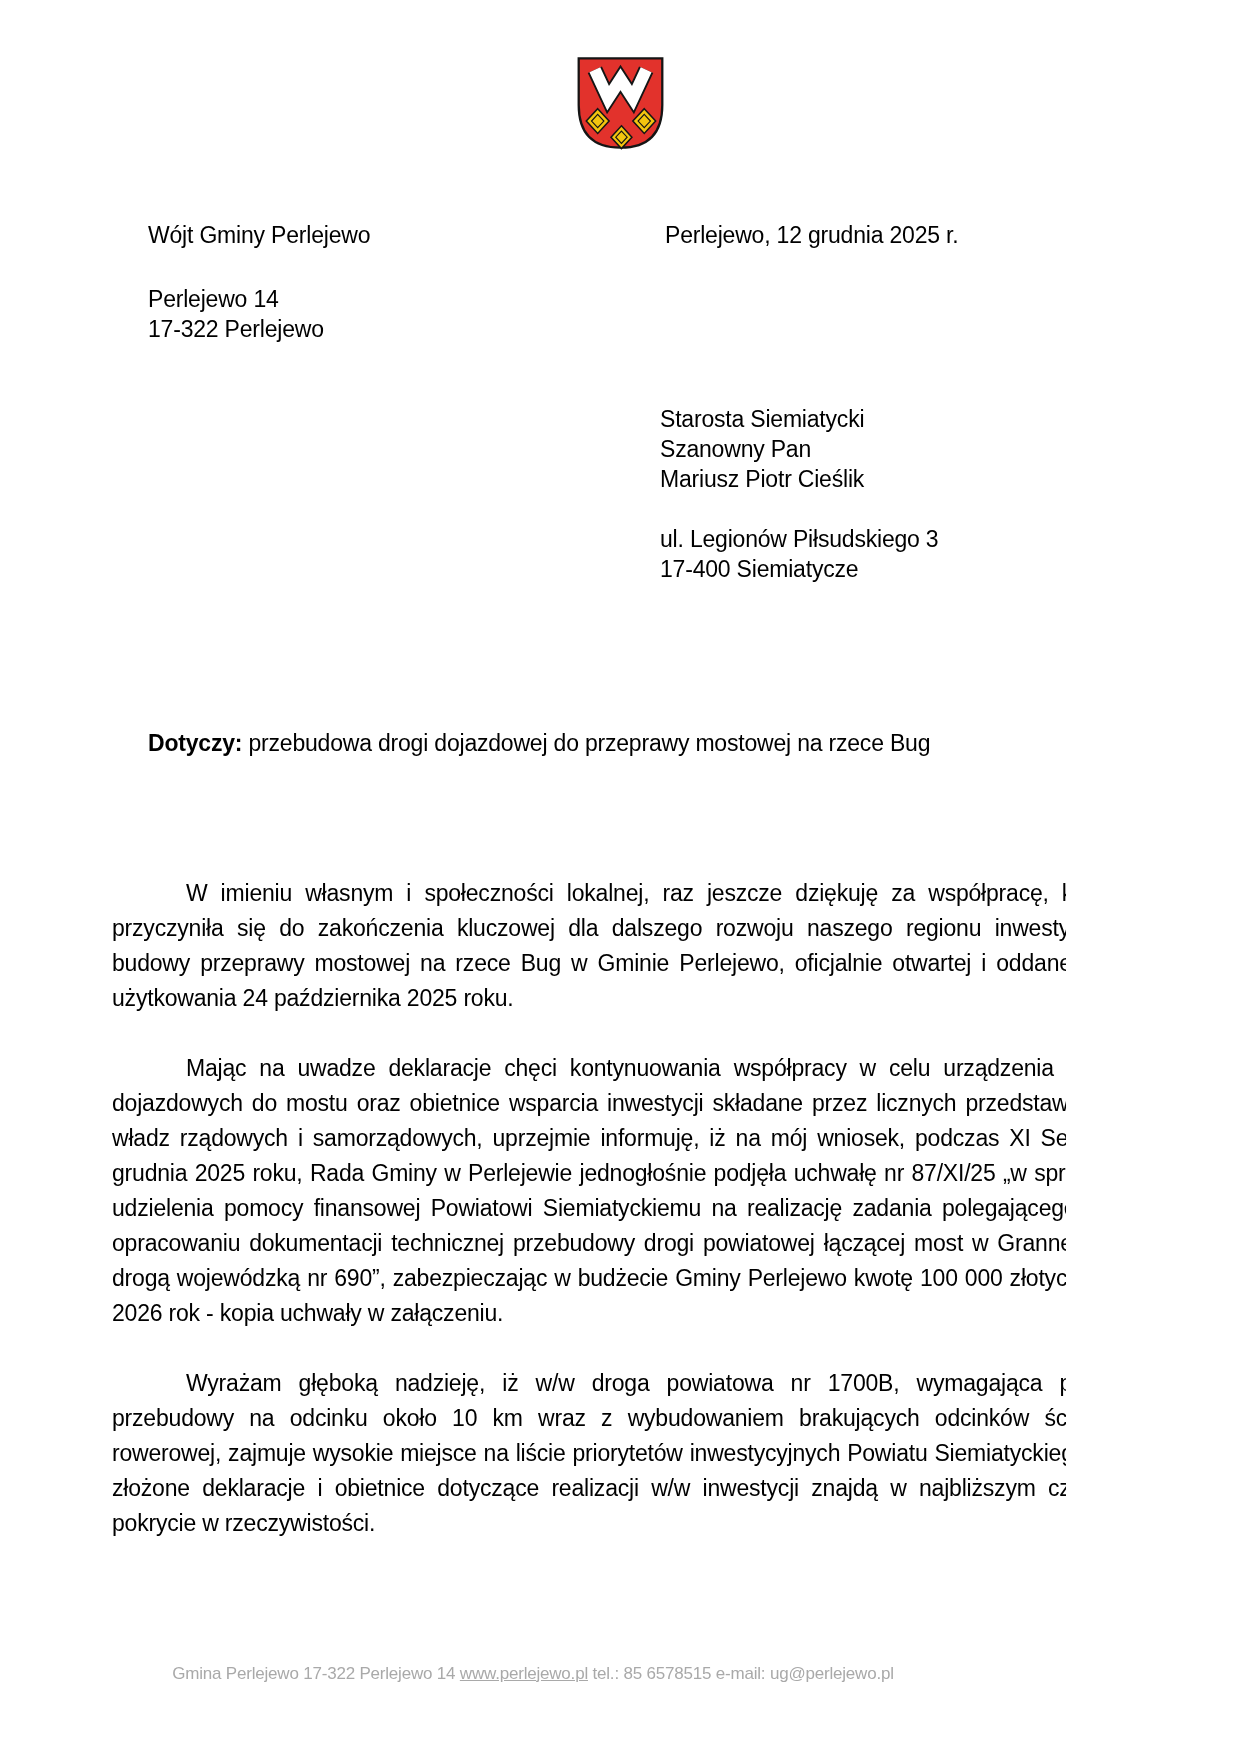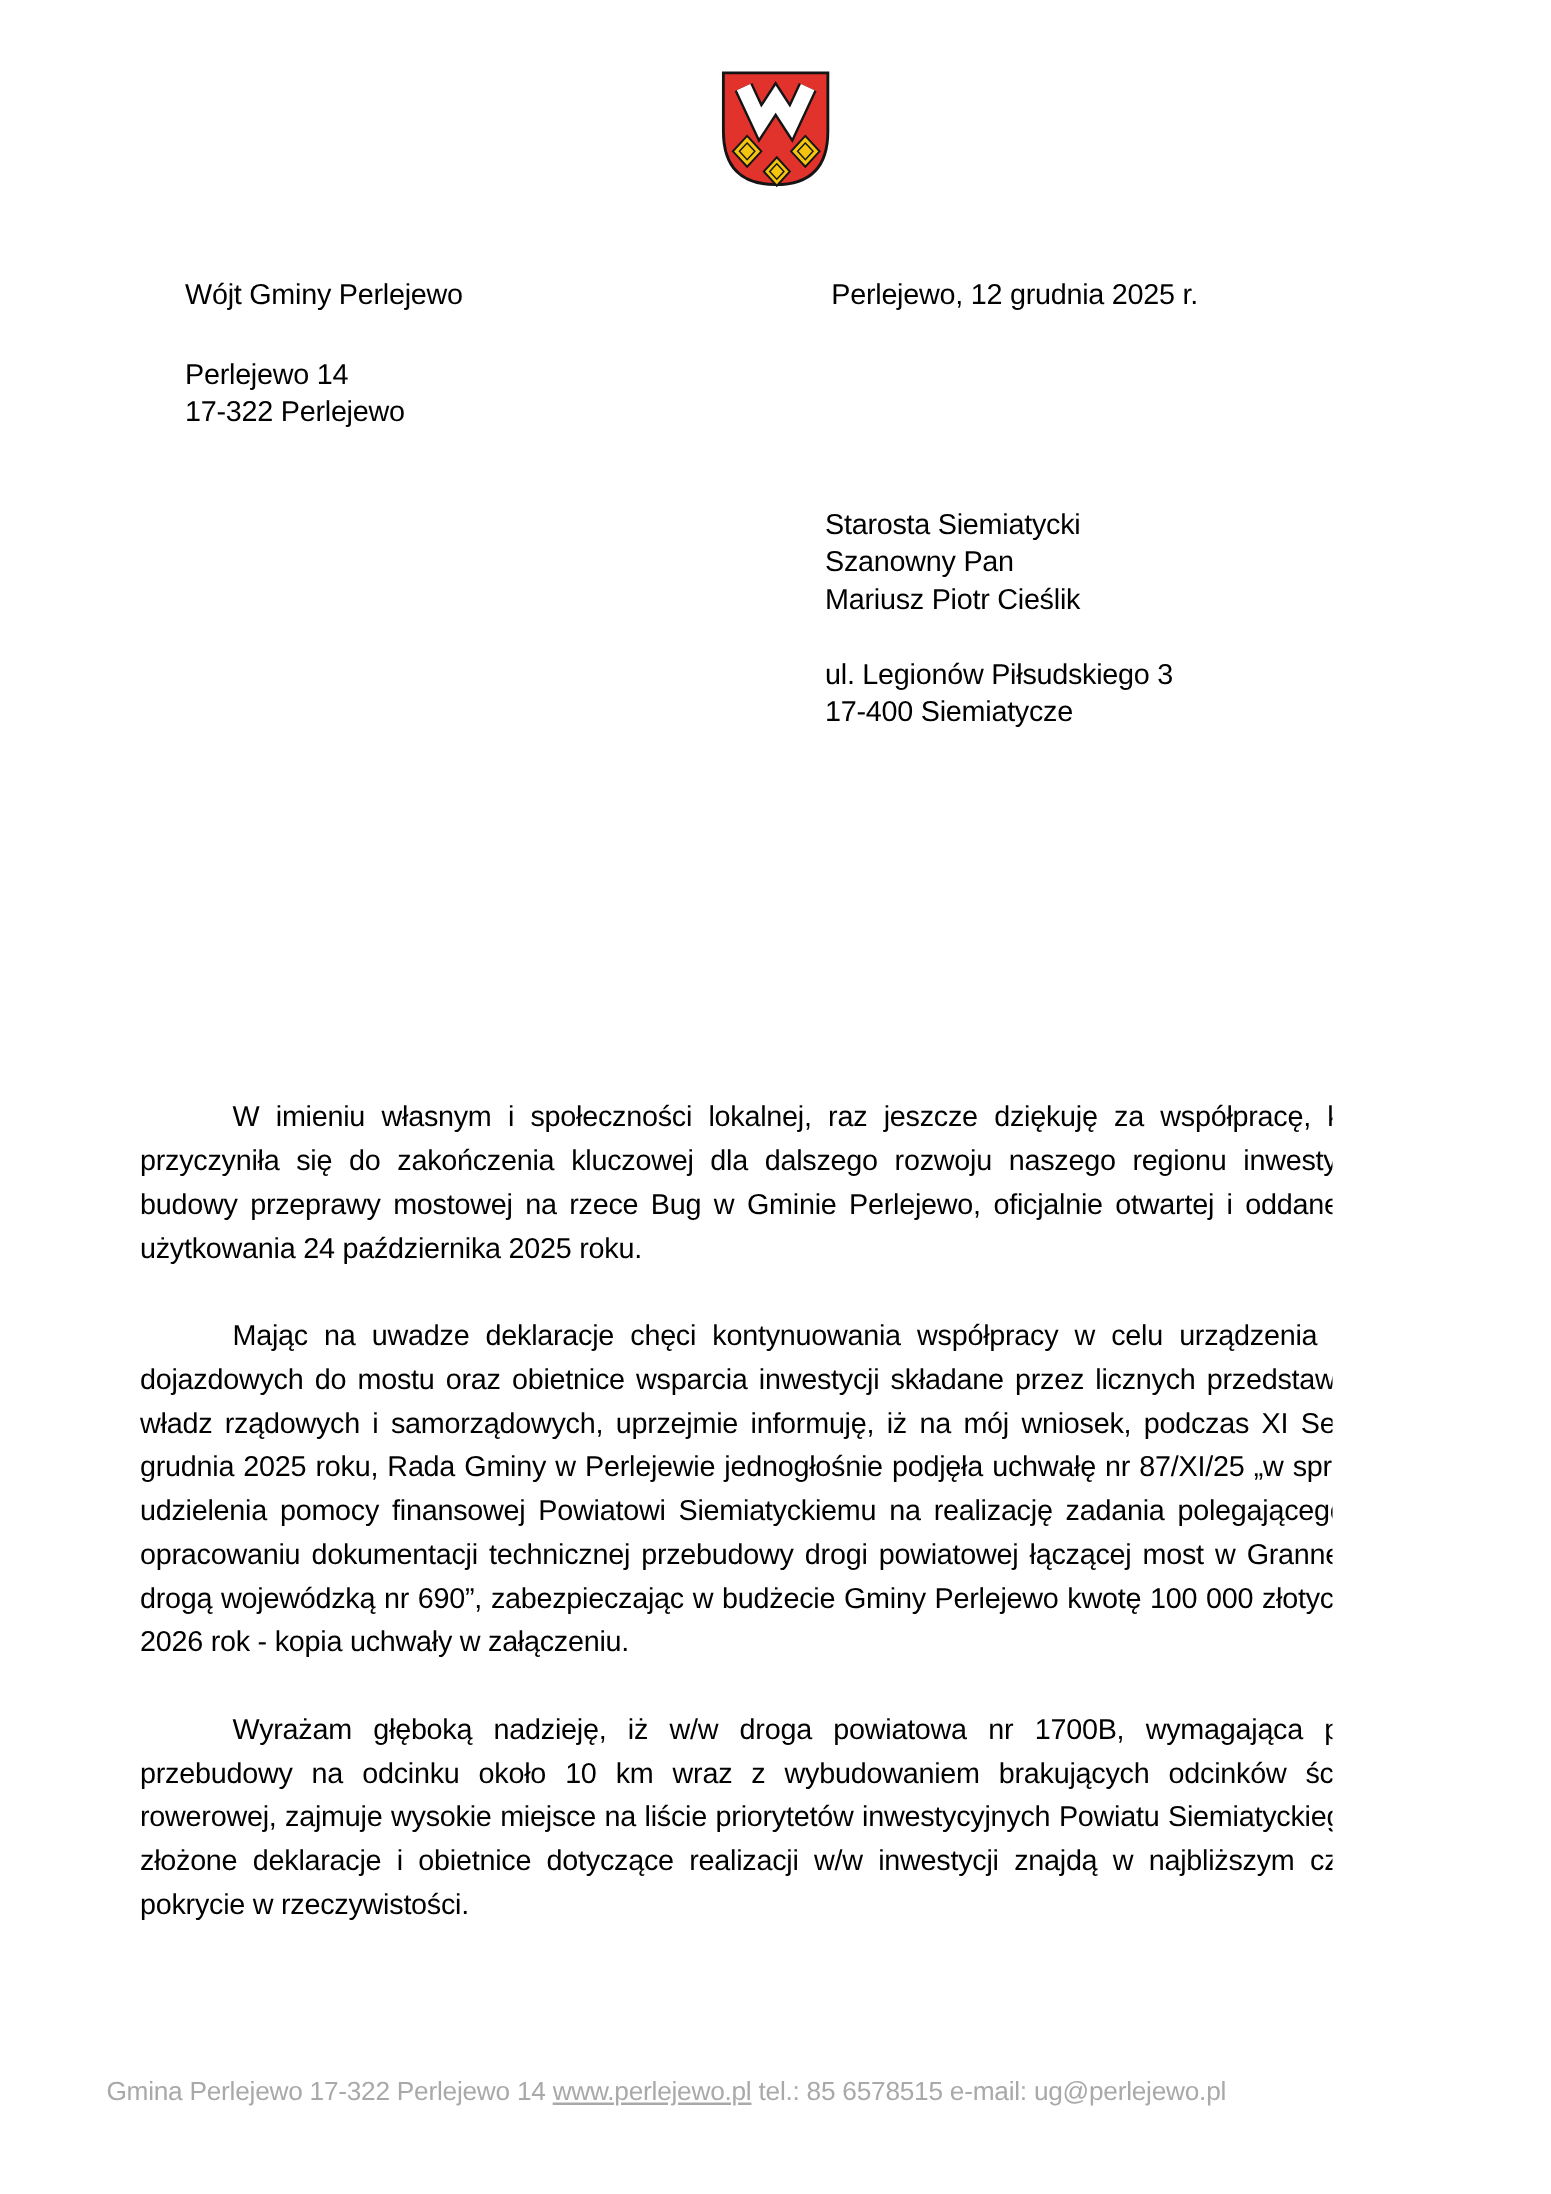--- a/index.html
+++ b/index.html
@@ -79,21 +79,21 @@
     line-height: 35px;
     text-align: justify;
     text-indent: 74px;
   }
   .footer {
     position: absolute;
     left: 0;
     top: 1659px;
     width: 100%;
     text-align: center;
-    font-size: 21px;
+    font-size: 17px;
     line-height: 30px;
     color: #a9a9a9;
     white-space: pre;
   }
   .footer .link {
     color: #a9a9a9;
     text-decoration: underline;
     cursor: pointer;
   }
 </style>
@@ -133,20 +133,23 @@
   <div class="recipient">
     <div>Starosta Siemiatycki</div>
     <div>Szanowny Pan</div>
     <div>Mariusz Piotr Cieślik</div>
     <div class="recipient-address">
       <div>ul. Legionów Piłsudskiego 3</div>
       <div>17-400 Siemiatycze</div>
     </div>
   </div>
 
+  <div class="subject">
+    <span class="label">Dotyczy:</span><span> przebudowa drogi dojazdowej do przeprawy mostowej na rzece Bug</span>
+  </div>
 
   <div class="body-text">
     <p>W imieniu własnym i społeczności lokalnej, raz jeszcze dziękuję za współpracę, która przyczyniła się do zakończenia kluczowej dla dalszego rozwoju naszego regionu inwestycji - budowy przeprawy mostowej na rzece Bug w Gminie Perlejewo, oficjalnie otwartej i oddanej do użytkowania 24 października 2025 roku.</p>
     <p>Mając na uwadze deklaracje chęci kontynuowania współpracy w celu urządzenia dróg dojazdowych do mostu oraz obietnice wsparcia inwestycji składane przez licznych przedstawicieli władz rządowych i samorządowych, uprzejmie informuję, iż na mój wniosek, podczas XI Sesji 5 grudnia 2025 roku, Rada Gminy w Perlejewie jednogłośnie podjęła uchwałę nr 87/XI/25 „w sprawie udzielenia pomocy finansowej Powiatowi Siemiatyckiemu na realizację zadania polegającego na opracowaniu dokumentacji technicznej przebudowy drogi powiatowej łączącej most w Grannem z drogą wojewódzką nr 690”, zabezpieczając w budżecie Gminy Perlejewo kwotę 100 000 złotych na 2026 rok - kopia uchwały w załączeniu.</p>
     <p>Wyrażam głęboką nadzieję, iż w/w droga powiatowa nr 1700B, wymagająca pilnej przebudowy na odcinku około 10 km wraz z wybudowaniem brakujących odcinków ścieżki rowerowej, zajmuje wysokie miejsce na liście priorytetów inwestycyjnych Powiatu Siemiatyckiego, a złożone deklaracje i obietnice dotyczące realizacji w/w inwestycji znajdą w najbliższym czasie pokrycie w rzeczywistości.</p>
   </div>
 
   <div class="footer"><span>Gmina Perlejewo 17-322 Perlejewo 14 </span><span class="link">www.perlejewo.pl</span><span> tel.: 85 6578515 e-mail: ug@perlejewo.pl</span></div>
 
 </div>

